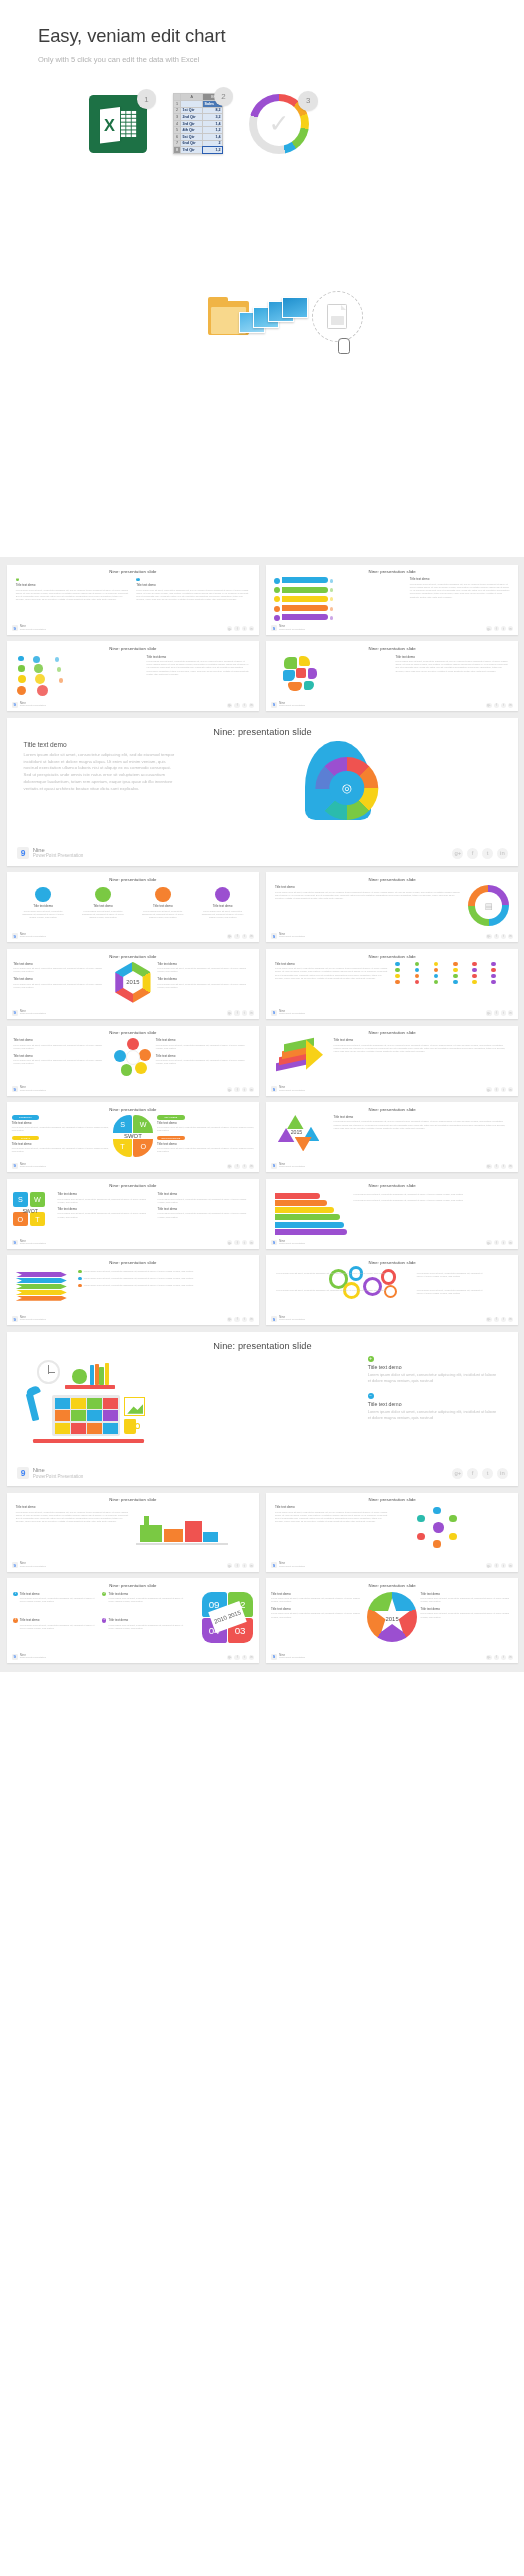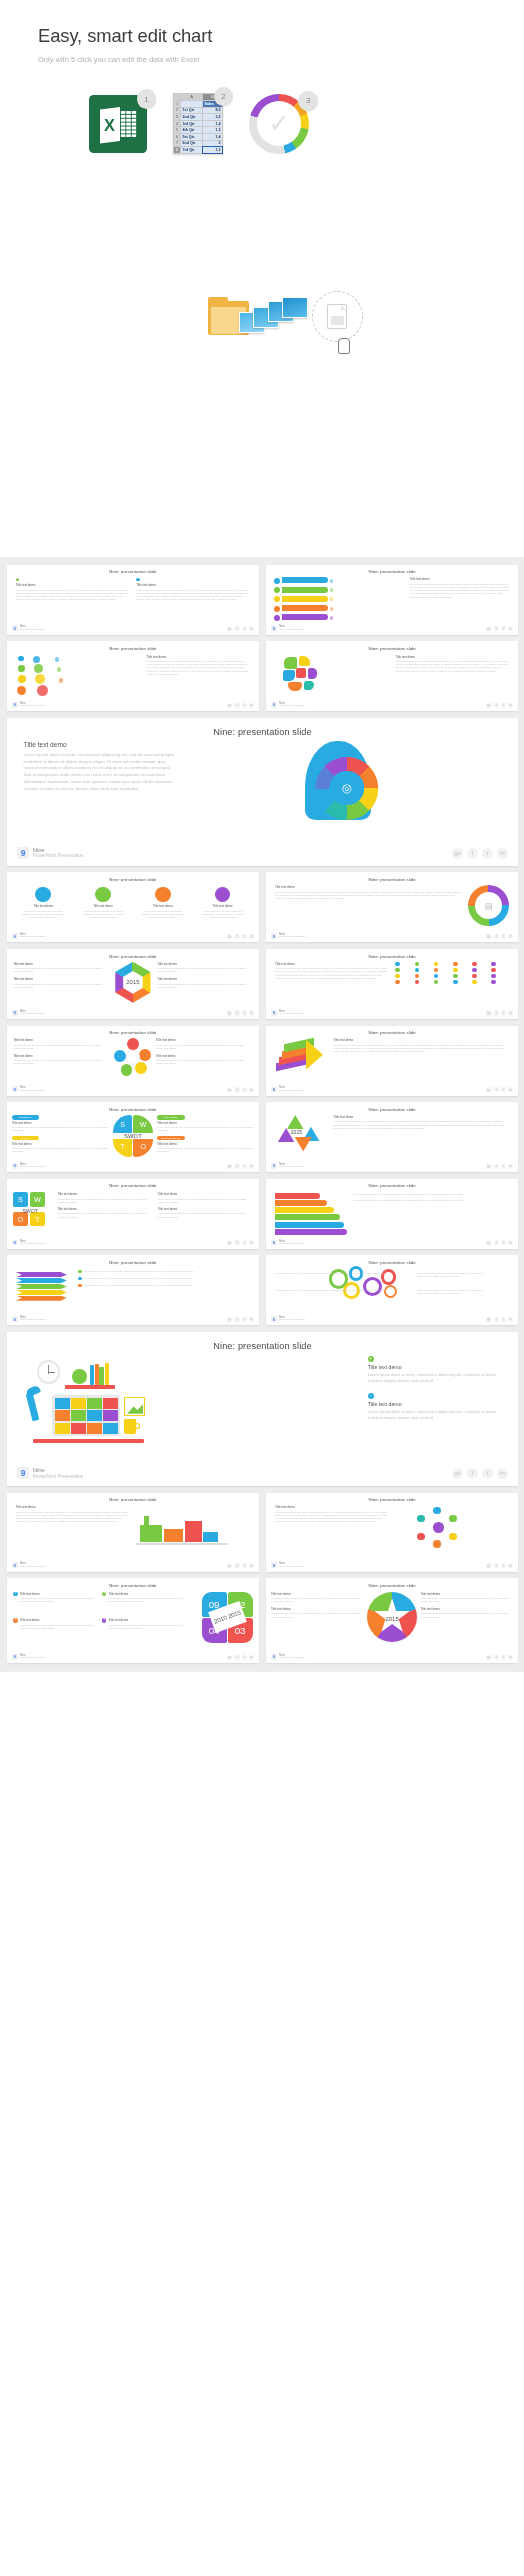--- a/index.html
+++ b/index.html
@@ -248,21 +248,21 @@
 
   
   .desk-bar { position: absolute; background: #ef5350; border-radius: 0.7px; }
 </style>
 </head>
 <body>
 
 <div class="page">
 
   <section class="promo sec1">
-    <h1 class="promo-title">Easy, smart edit chart</h1>
+    <h1 class="promo-title">Easy, veniam edit chart</h1>
     <p class="promo-sub">Only with 5 click you can edit the data with Excel</p>
 
     <div class="excel-row">
 
       <div class="excel-icon">
         <div class="excel-glyph">
           <div class="excel-fold">
             <span class="excel-x">X</span>
           </div>
           <div class="excel-grid"></div>

